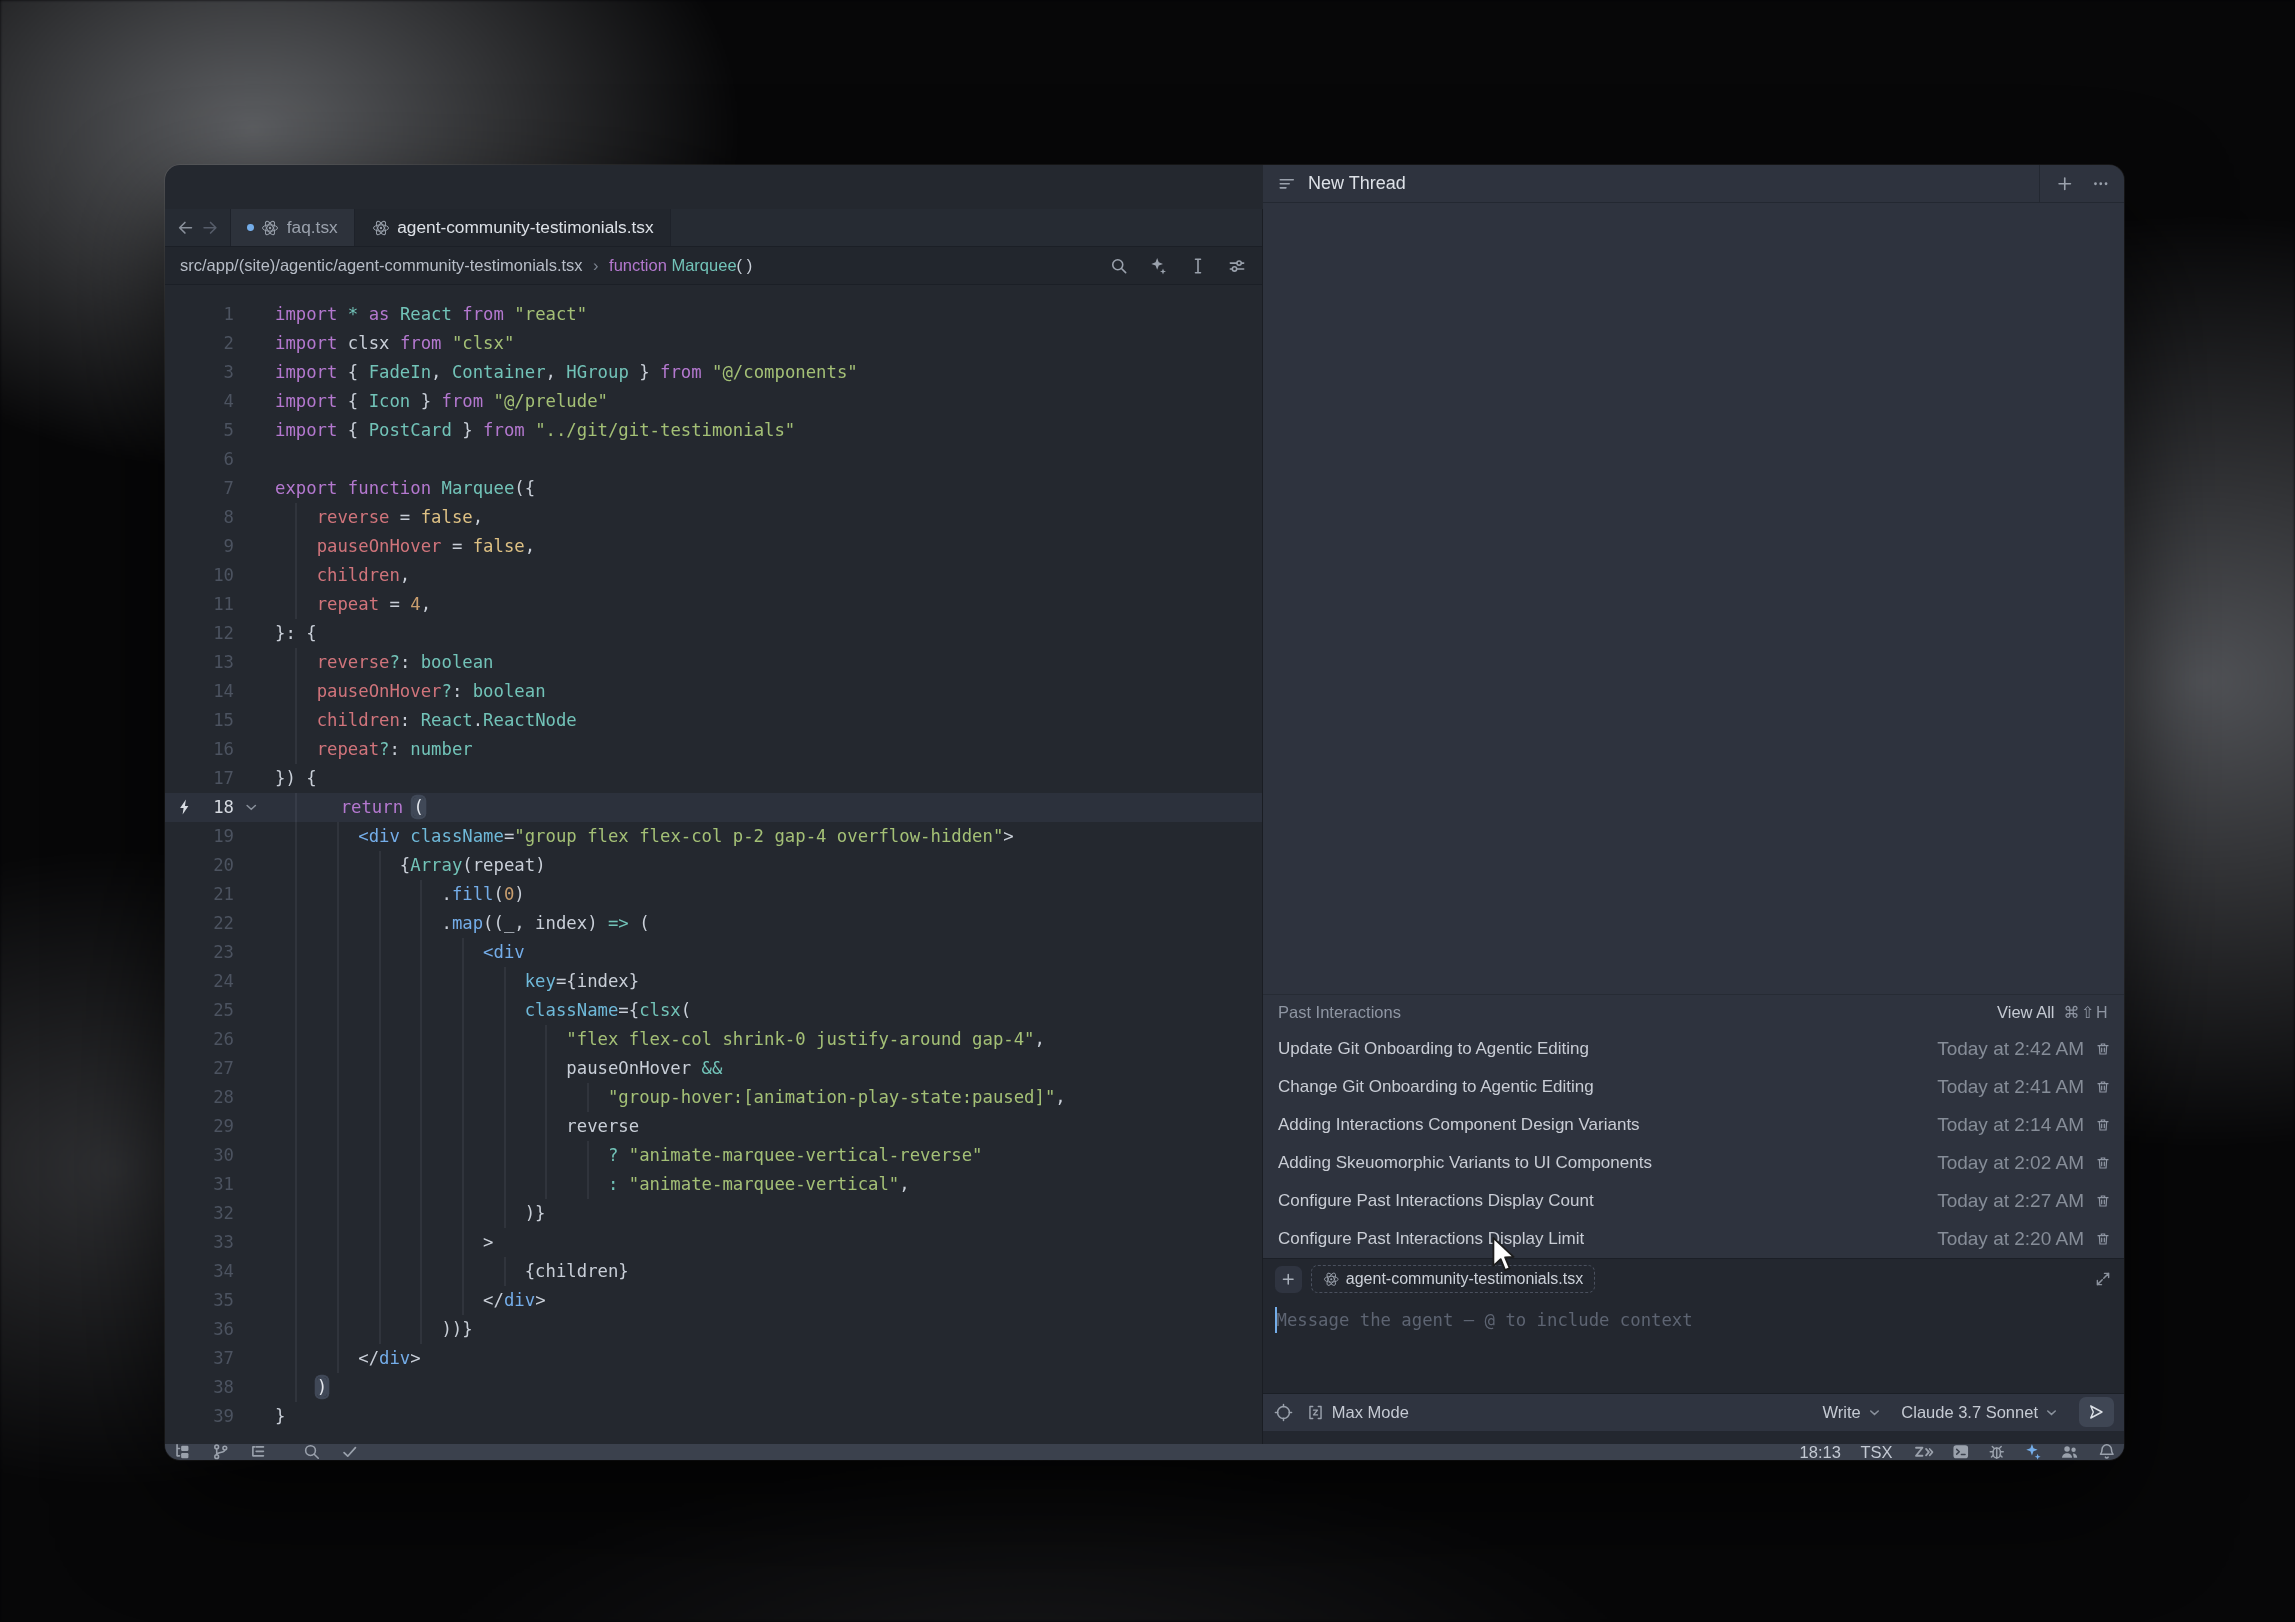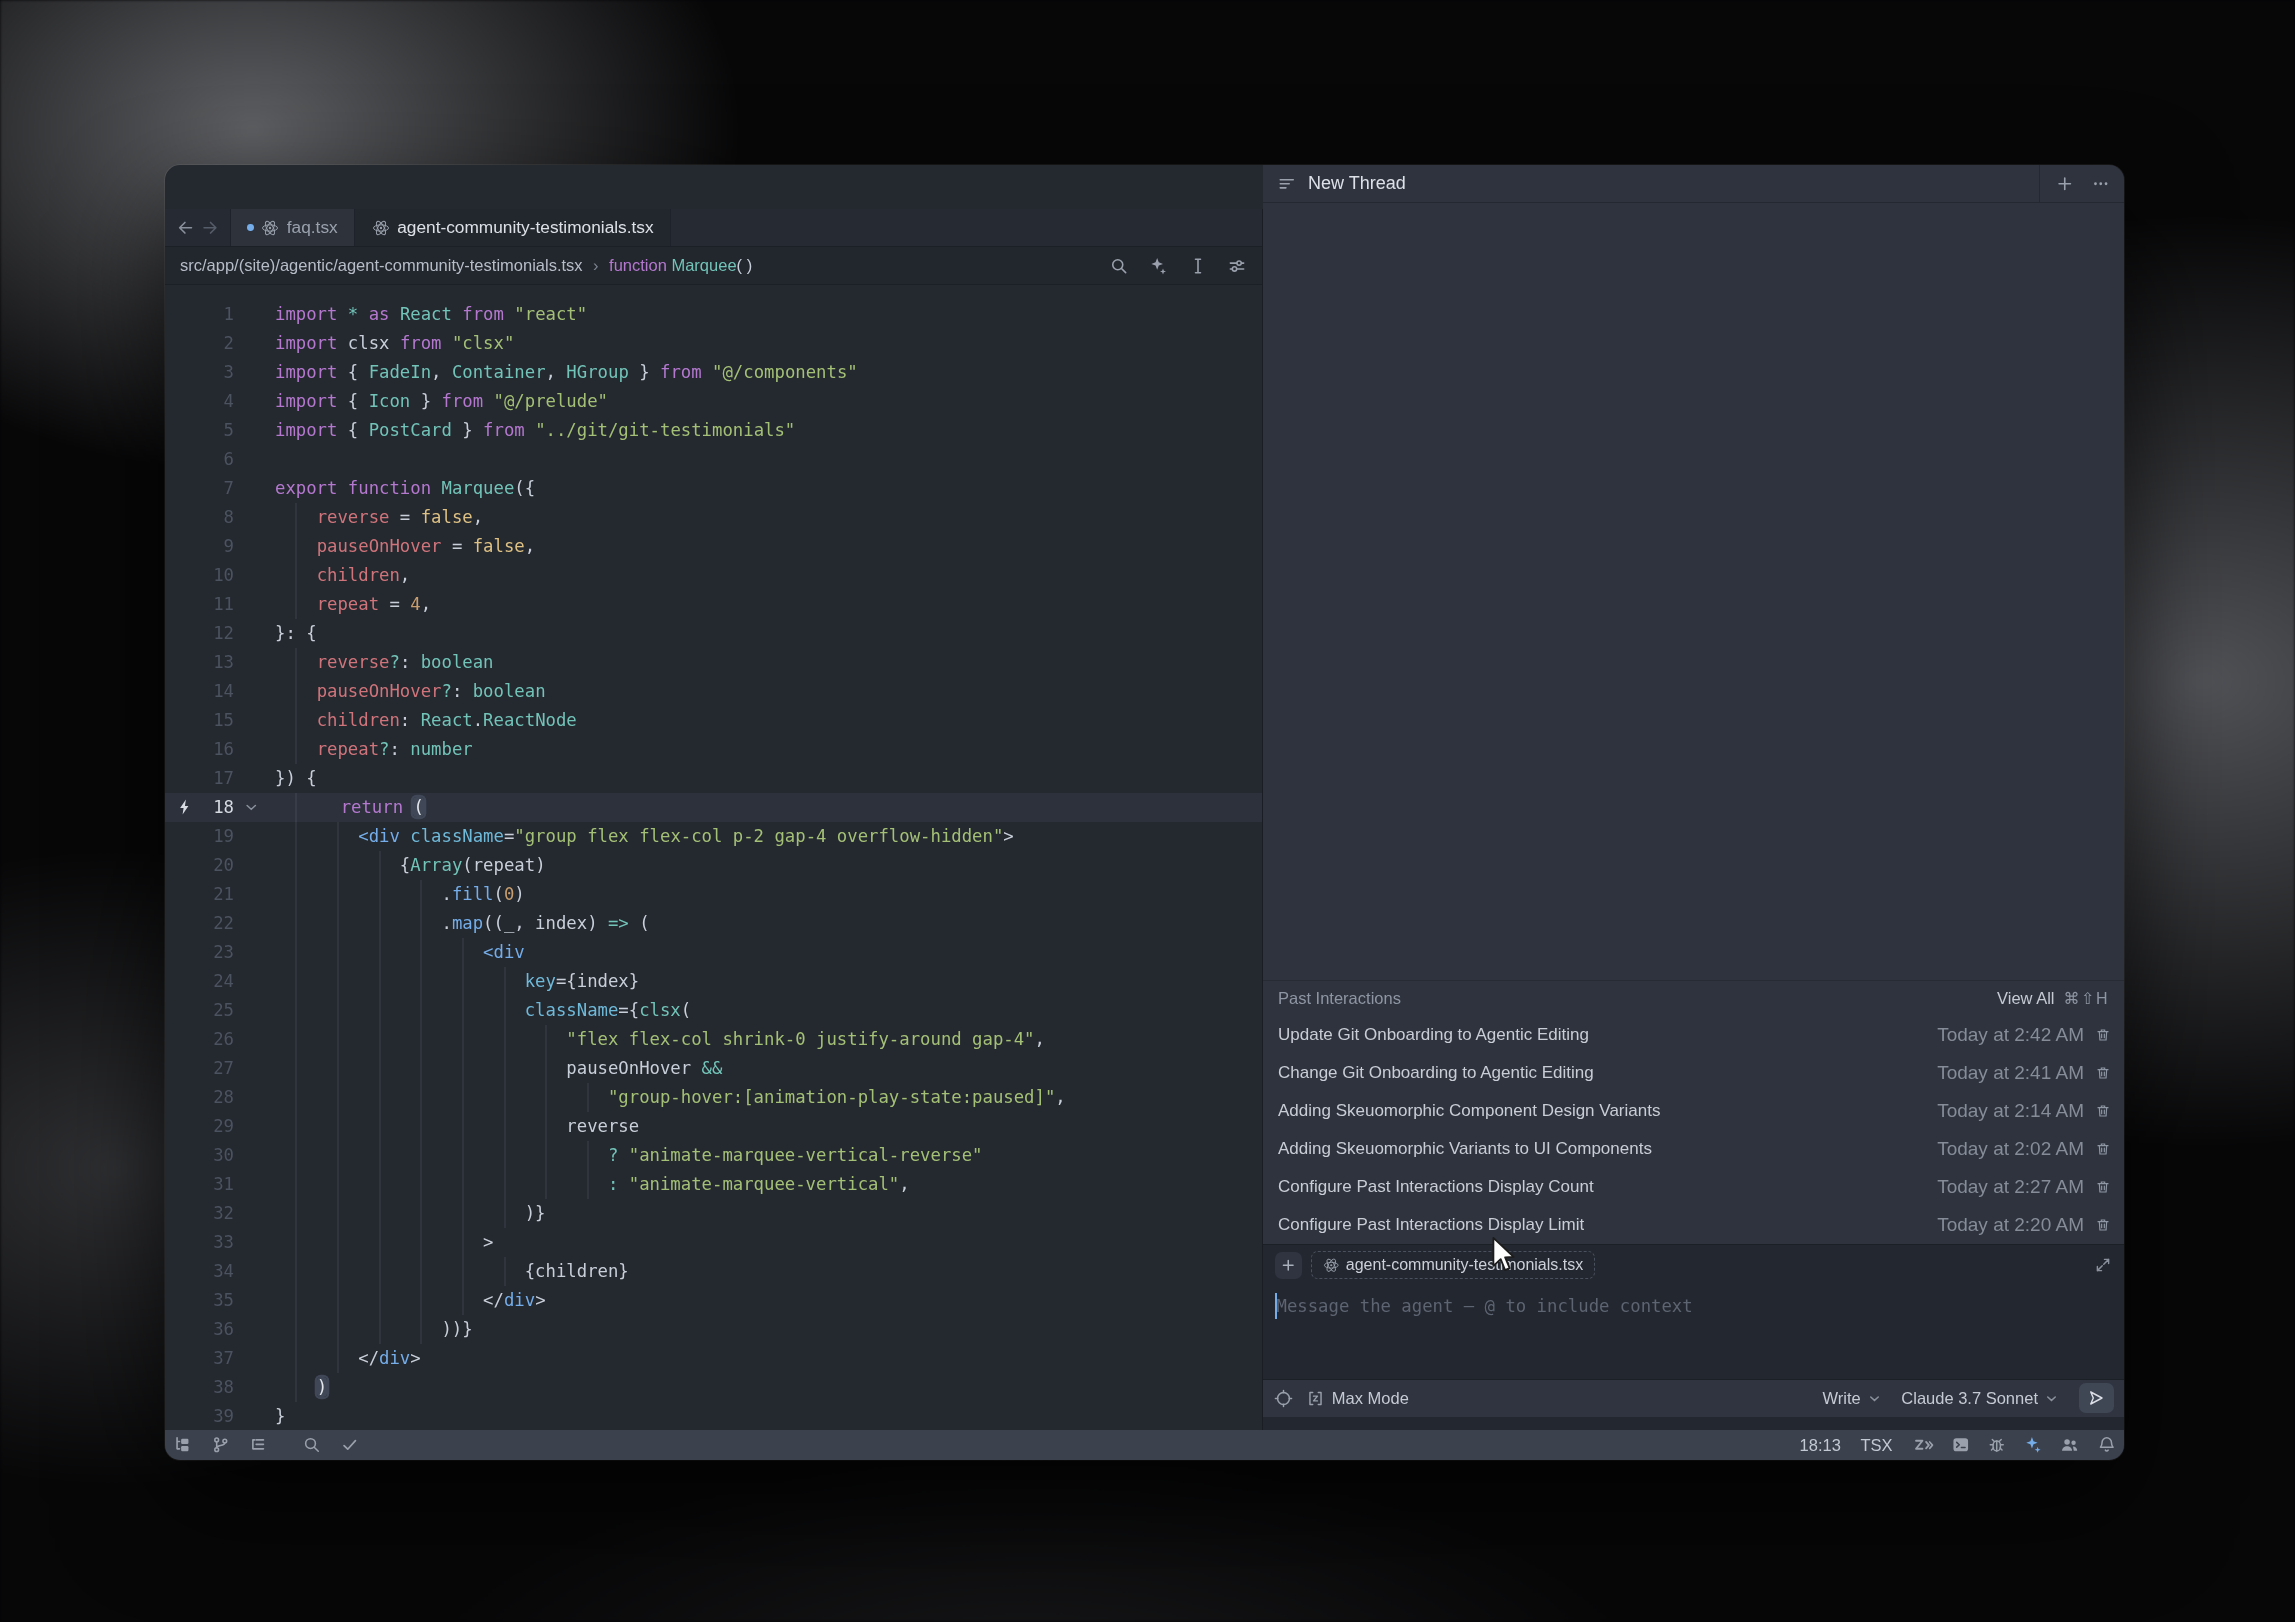--- a/index.html
+++ b/index.html
@@ -89,21 +89,21 @@
   .placeholder { font-family:"DejaVu Sans Mono",monospace; font-size:17.3px; color:#5d6472; line-height:28.5px; }
   .caret { position:absolute; left:12px; top:7.5px; width:2.3px; height:25.5px; background:#74ade9; }
   .agent-toolbar { height:38px; background:#2f3440; border-top:0.8px solid #1b1f26; display:flex; align-items:center; padding:0 10.5px; gap:9px; }
   .maxmode { display:flex; align-items:center; gap:6.8px; color:#c5cad3; font-size:16.5px; margin-left:4.5px; }
   .tool-right { margin-left:auto; display:flex; align-items:center; gap:19.5px; }
   .seldrop { display:flex; align-items:center; gap:6px; color:#c5cad3; font-size:16.5px; }
   .send-btn { width:35px; height:30px; border-radius:6.8px; background:#3f4654; display:flex; align-items:center; justify-content:center; color:#dce0e6; }
   .bottom-strip { height:13.5px; background:#23272f; }
 
   
-  .statusbar { height:30px; flex:none; background:#3b414d; display:flex; align-items:center; padding:0 8px; gap:7.5px; color:#aab1bc; }
+  .statusbar { height:16px; flex:none; background:#3b414d; display:flex; align-items:center; padding:0 8px; gap:7.5px; color:#aab1bc; }
   .sb-group { display:flex; align-items:center; gap:18px; }
   .sb-gap { width:19.5px; }
   .sb-right { margin-left:auto; display:flex; align-items:center; gap:19.5px; }
   .sb-text { font-size:16.5px; color:#c3c9d3; }
   .sb-icons { display:flex; align-items:center; gap:16.5px; }
   .sb-icons .accent { color:#74ade9; }
 
   .mouse-cursor { position:absolute; left:1489px; top:1236px; width:27px; height:39px; z-index:50; }
 </style>
 </head>
@@ -280,21 +280,21 @@
           <div class="past-row">
             <span class="pt">Change Git Onboarding to Agentic Editing</span>
             <span class="time">Today at 2:41 AM</span>
             <span class="trash icon">
               <svg width="16" height="16" viewBox="0 0 24 24" fill="none" stroke="currentColor" stroke-width="1.8" stroke-linecap="round">
                 <path d="M4.5 7h15M9.5 7V4.5h5V7M6.5 7l.9 12.5h9.2L17.5 7M10 10.5v5.5M14 10.5v5.5"></path>
               </svg>
             </span>
           </div>
           <div class="past-row">
-            <span class="pt">Adding Skeuomorphic Component Design Variants</span>
+            <span class="pt">Adding Interactions Component Design Variants</span>
             <span class="time">Today at 2:14 AM</span>
             <span class="trash icon">
               <svg width="16" height="16" viewBox="0 0 24 24" fill="none" stroke="currentColor" stroke-width="1.8" stroke-linecap="round">
                 <path d="M4.5 7h15M9.5 7V4.5h5V7M6.5 7l.9 12.5h9.2L17.5 7M10 10.5v5.5M14 10.5v5.5"></path>
               </svg>
             </span>
           </div>
           <div class="past-row">
             <span class="pt">Adding Skeuomorphic Variants to UI Components</span>
             <span class="time">Today at 2:02 AM</span>

